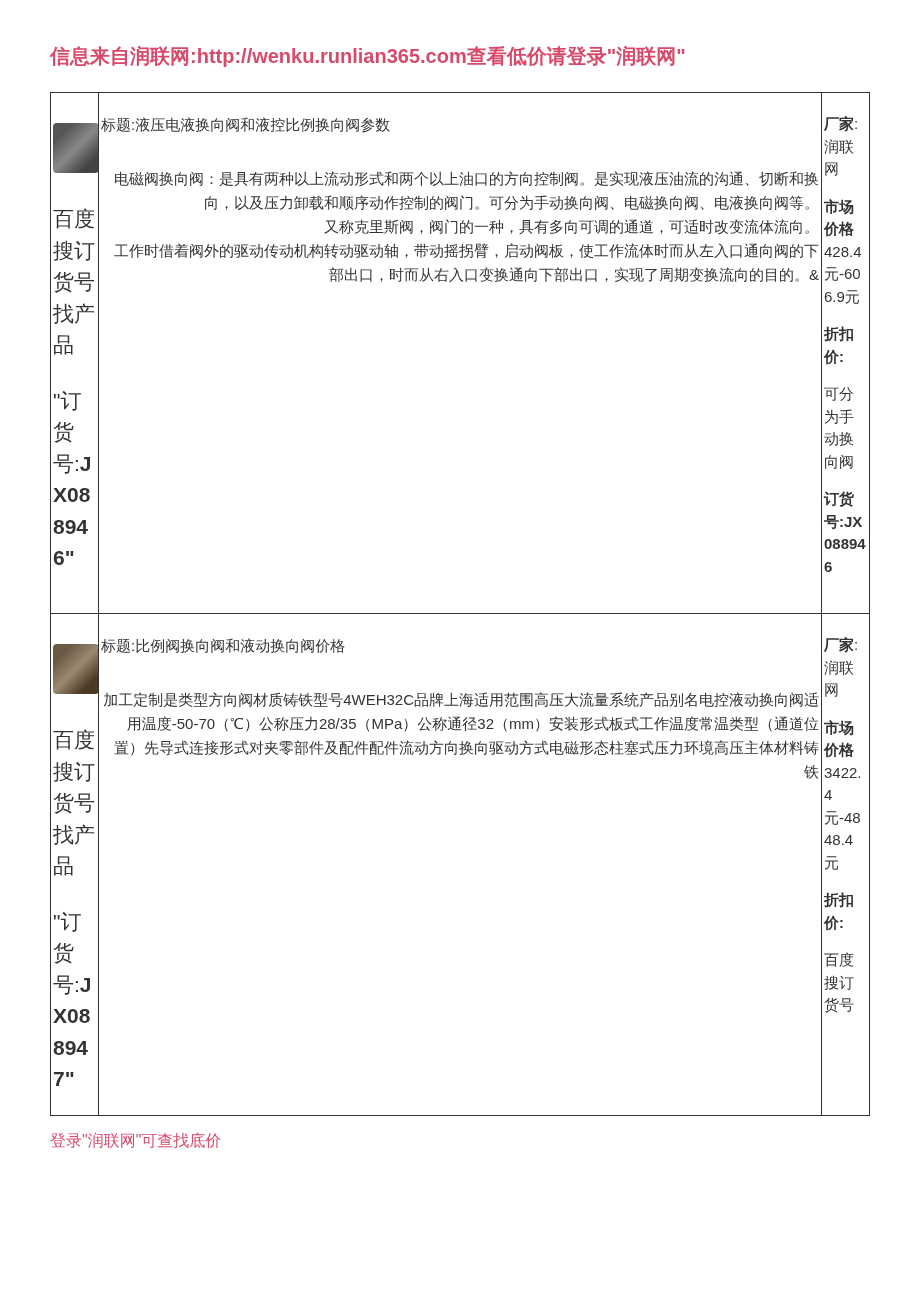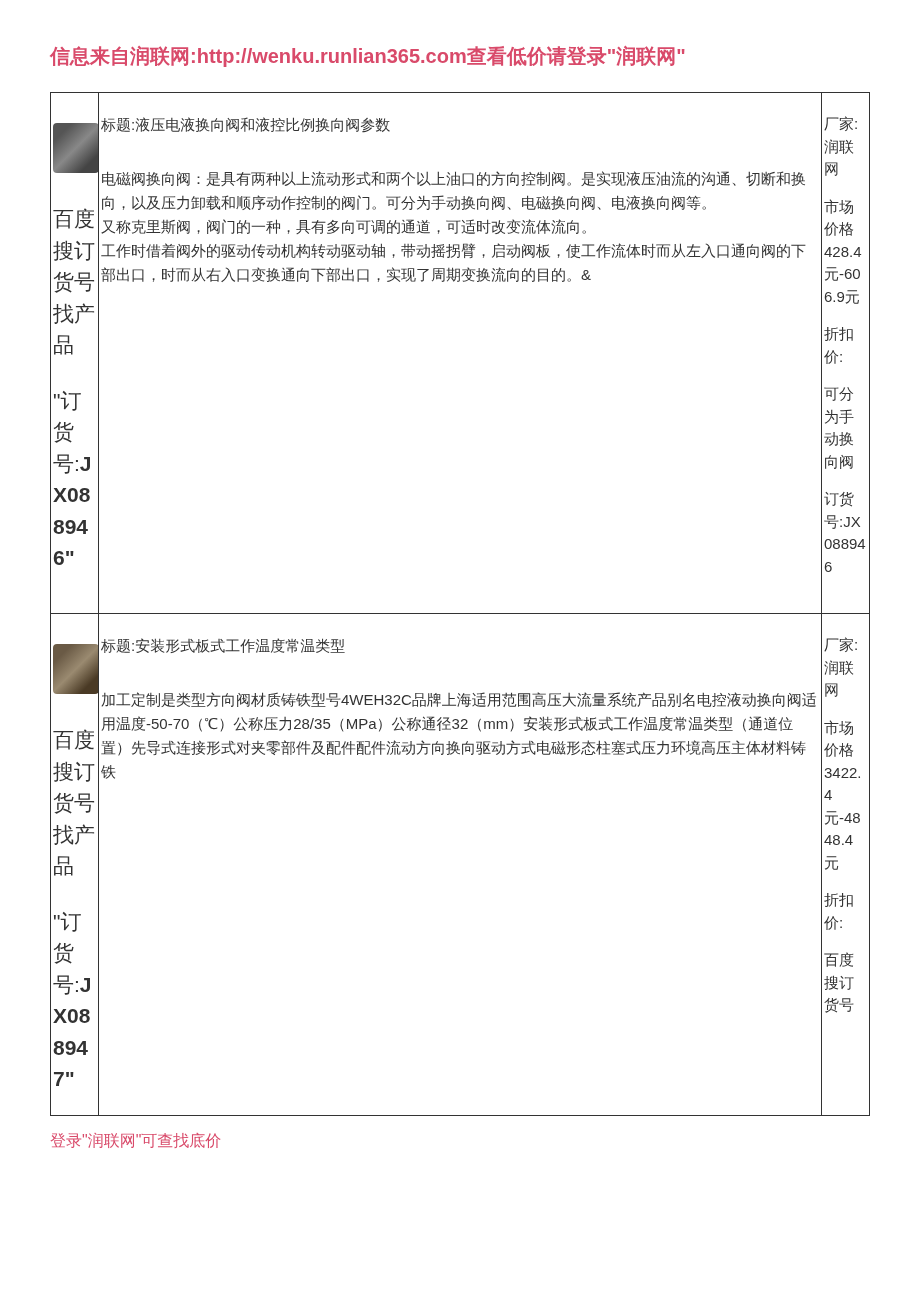--- a/index.html
+++ b/index.html
@@ -51,27 +51,28 @@
       line-height: 1.5;
     }
     .order-no {
       font-weight: bold;
     }
     .title-line {
       margin-bottom: 30px;
     }
     .body-text {
       line-height: 1.6;
+      text-align: right;
     }
     .right-block {
       margin-bottom: 15px;
       line-height: 1.5;
     }
     .bold {
-      font-weight: normal;
+      font-weight: bold;
     }
     .footer-text {
       color: #d94a6a;
       font-size: 16px;
       margin-top: 12px;
     }
   </style>
 </head>
 <body>
 
@@ -119,21 +120,21 @@
     <tr>
       <td>
         <div class="thumb" style="background: linear-gradient(135deg, #6a5a45 20%, #9a8a70 50%, #4a3a25 80%);"></div>
         <div class="left-text">百度搜订货号找产品</div>
         <br>
         <div class="left-text">
           <span>"订货号:</span><span class="order-no">JX088947"</span>
         </div>
       </td>
       <td>
-        <div class="title-line">标题:安装形式板式工作温度常温类型</div>
+        <div class="title-line">标题:比例阀换向阀和液动换向阀价格</div>
         <div class="body-text">加工定制是类型方向阀材质铸铁型号4WEH32C品牌上海适用范围高压大流量系统产品别名电控液动换向阀适用温度-50-70（℃）公称压力28/35（MPa）公称通径32（mm）安装形式板式工作温度常温类型（通道位置）先导式连接形式对夹零部件及配件配件流动方向换向驱动方式电磁形态柱塞式压力环境高压主体材料铸铁</div>
       </td>
       <td>
         <div class="right-block">
           <span class="bold">厂家</span><span>:润联网</span>
         </div>
         <div class="right-block">
           <div class="bold">市场价格</div>
           <div>3422.4元-4848.4元</div>
         </div>

